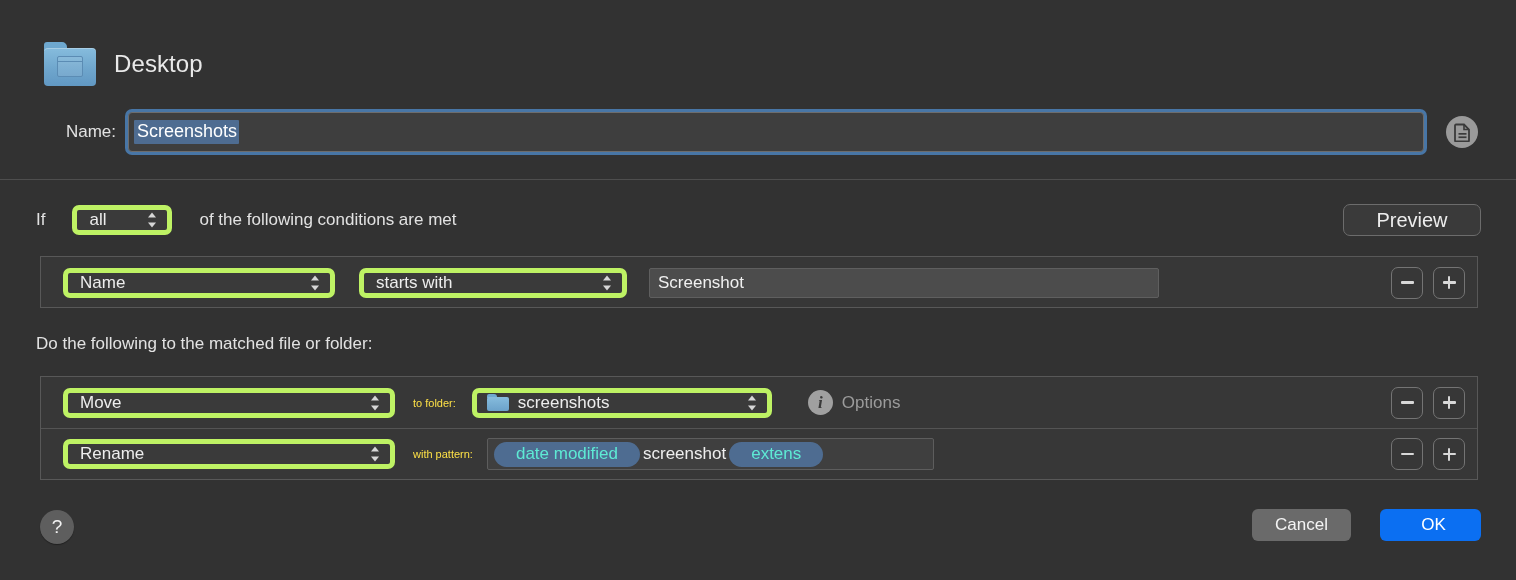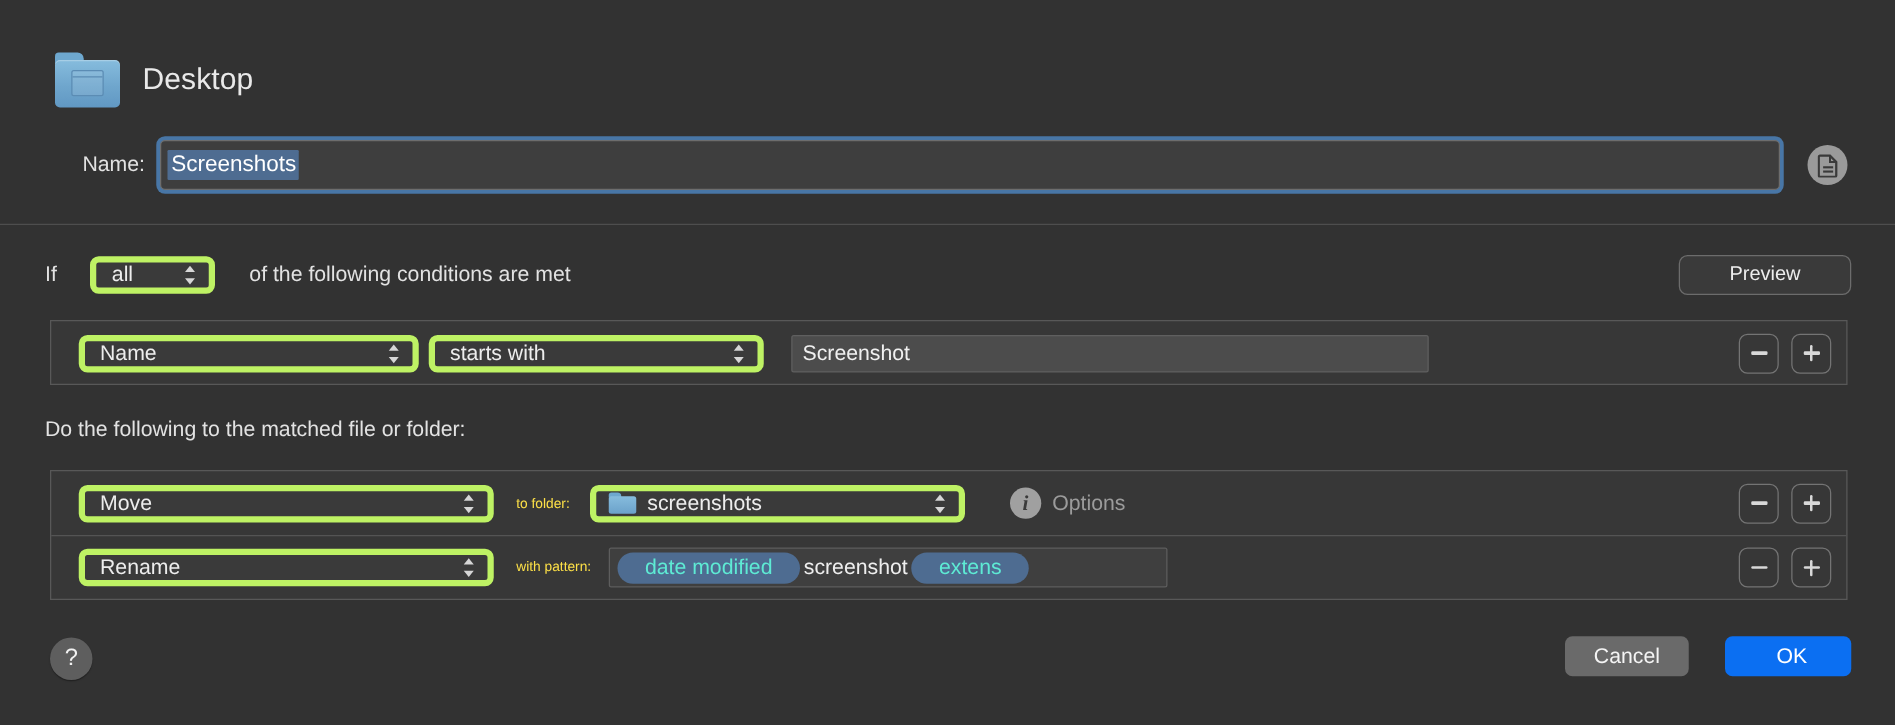--- a/index.html
+++ b/index.html
@@ -173,21 +173,21 @@
   .preview-btn {
     position: absolute;
     right: 35px;
     top: 204px;
     width: 138px;
     height: 32px;
     border: 1px solid #6c6c6c;
     border-radius: 7px;
     background: #3a3a3a;
     color: #ededed;
-    font-size: 16px;
+    font-size: 20px;
     font-family: "Liberation Sans", sans-serif;
     display: flex;
     align-items: center;
     justify-content: center;
     box-sizing: border-box;
   }
 
   
   .groupbox {
     position: absolute;
@@ -212,21 +212,21 @@
     position: relative;
     height: 51px;
     display: flex;
     align-items: center;
     padding: 0 0 0 22px;
     box-sizing: border-box;
   }
   .rule-row + .rule-row { border-top: 1px solid #545454; }
 
   .popup-name { width: 272px; height: 30px; }
-  .popup-op { width: 268px; height: 30px; margin-left: 8px; }
+  .popup-op { width: 268px; height: 30px; margin-left: 24px; }
 
   .text-input {
     margin-left: 22px;
     width: 510px;
     height: 30px;
     background: #4c4c4c;
     border: 1px solid #5f5f5f;
     border-radius: 2px;
     display: flex;
     align-items: center;

